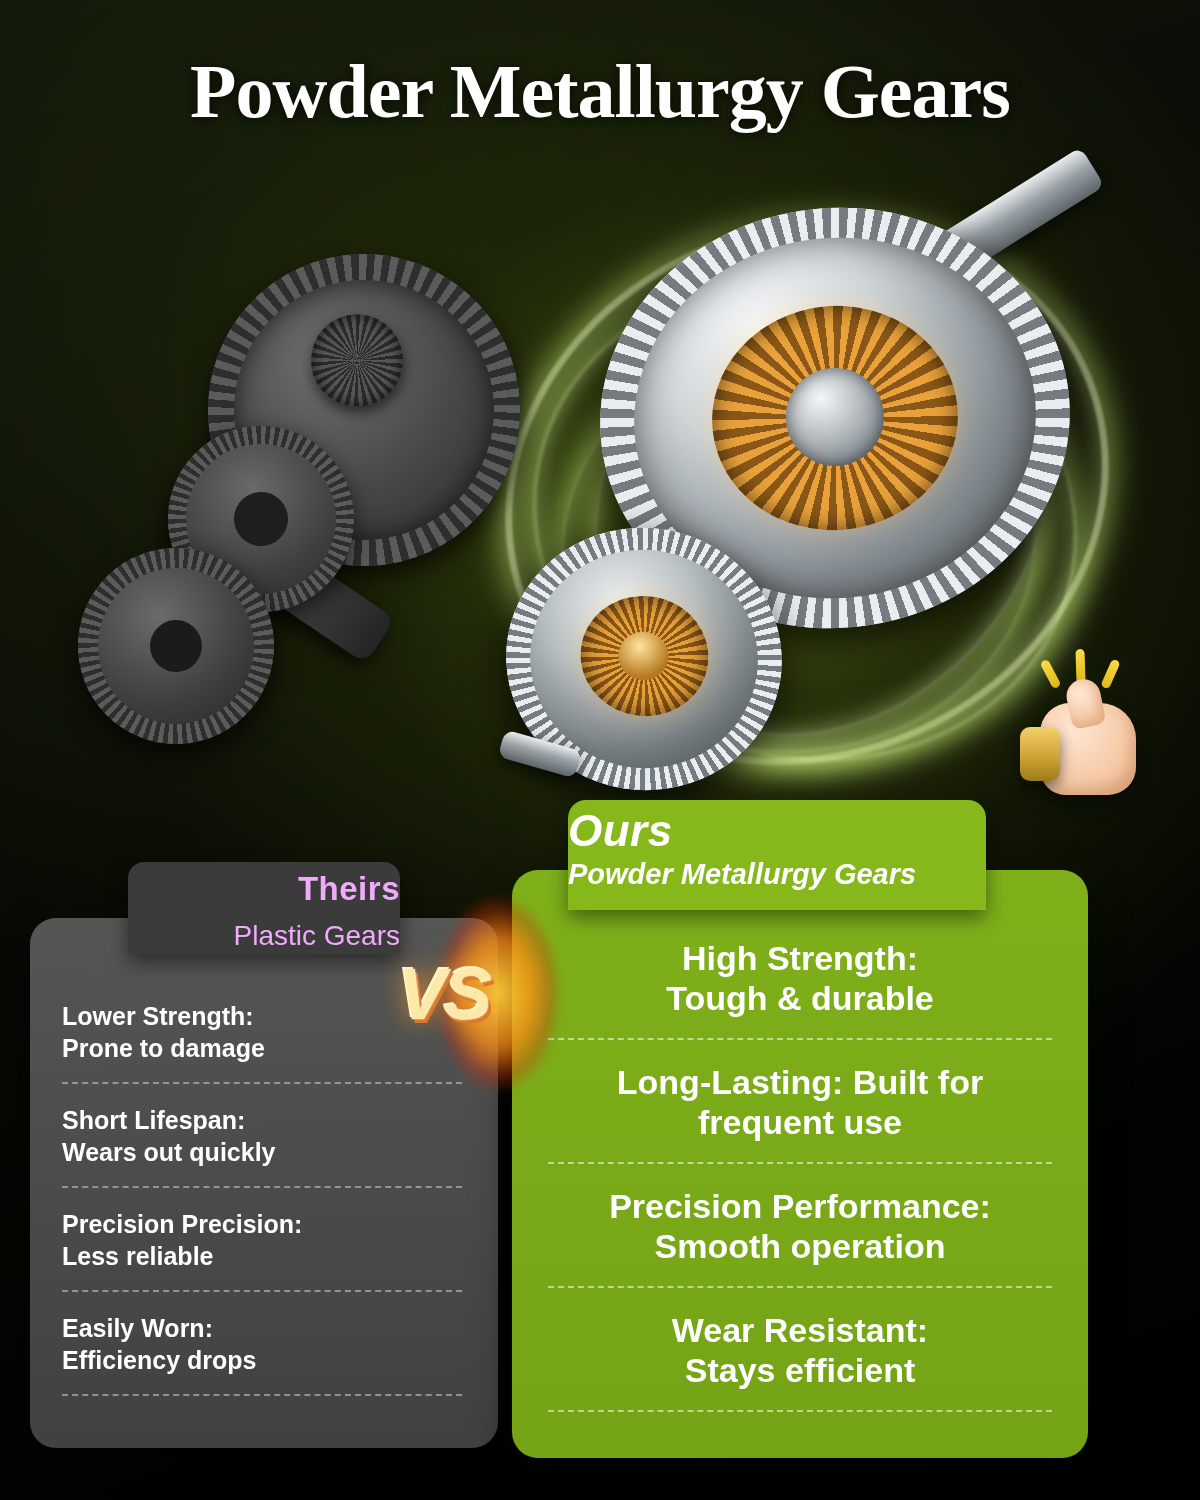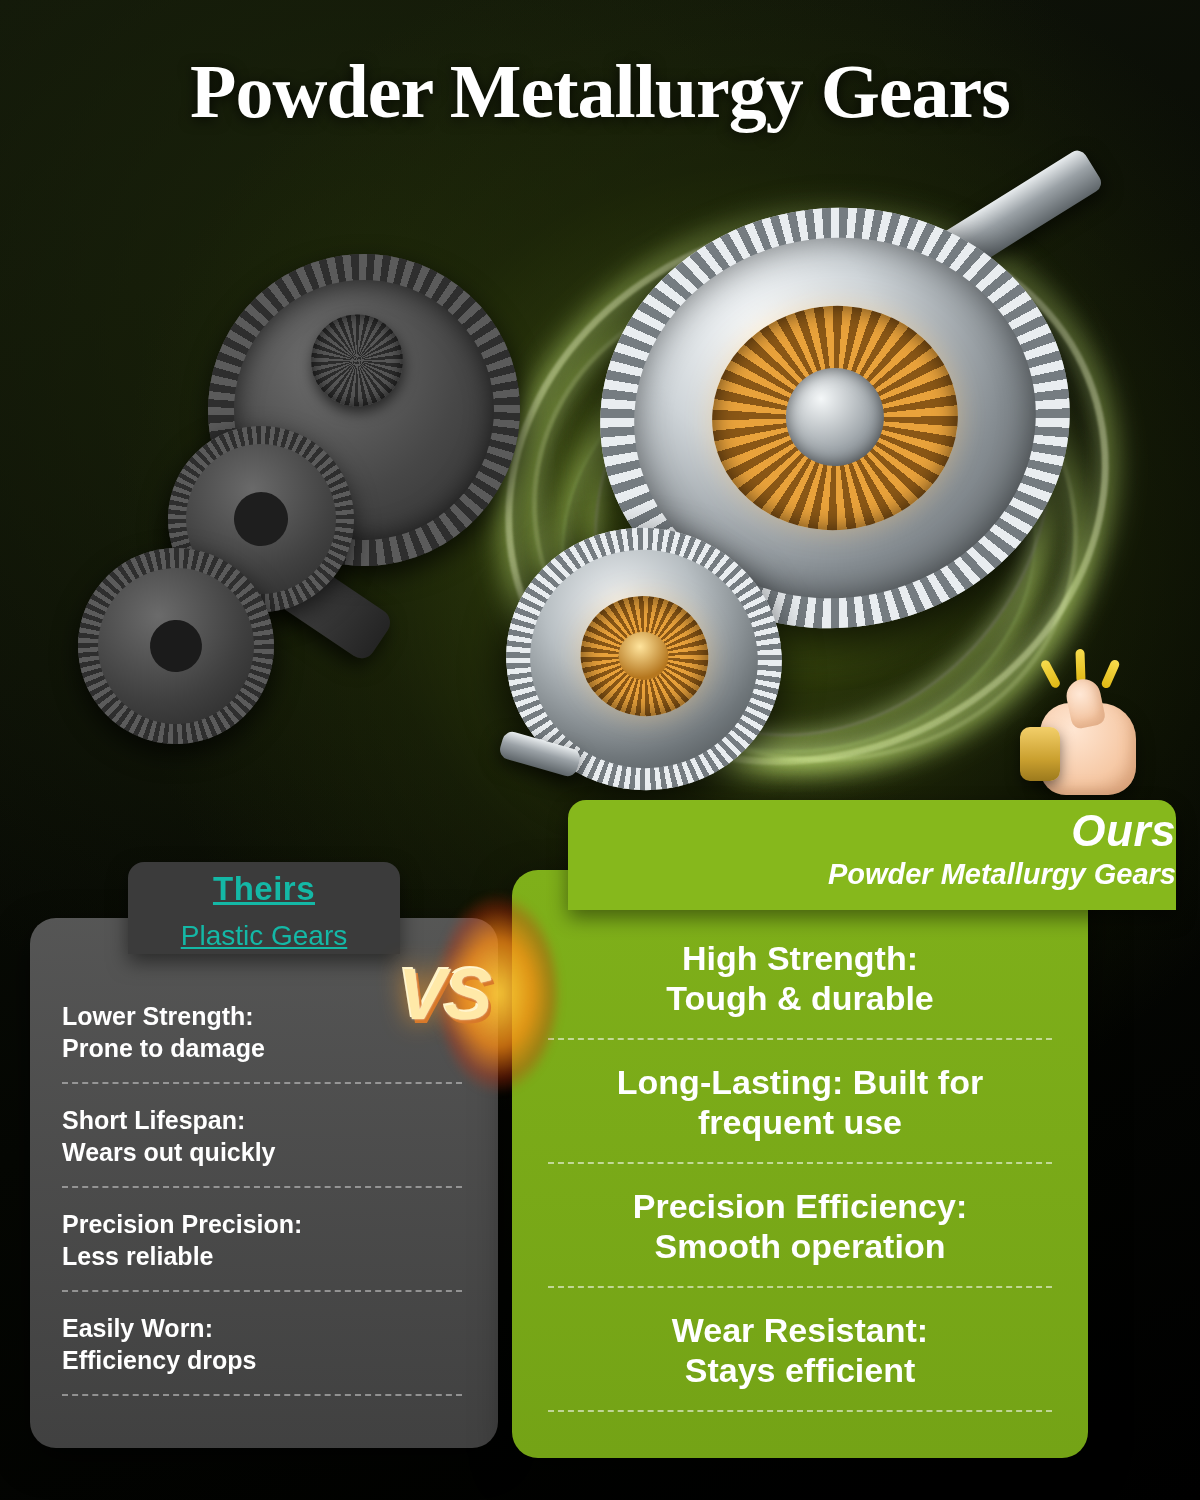--- a/index.html
+++ b/index.html
@@ -192,24 +192,23 @@
     box-shadow: 0 12px 34px rgba(0,0,0,0.55);
   }
   .theirs-header {
     position: absolute;
     left: 128px;
     top: 862px;
     width: 272px;
     height: 92px;
     background: #3b3b3b;
     border-radius: 16px 16px 0 0;
-    text-align: center;
-    color: #14b8a6;
+    text-align: right;
+    color: #f0abfc;
     box-shadow: 0 8px 20px rgba(0,0,0,0.5);
-    text-decoration: underline;
   }
   .theirs-header .h1 {
     font-size: 33px;
     font-weight: bold;
     margin-top: 8px;
     letter-spacing: 0.5px;
   }
   .theirs-header .h2 {
     font-size: 28px;
     font-weight: normal;
@@ -240,28 +239,27 @@
     width: 576px;
     height: 588px;
     background: linear-gradient(180deg, #7fb01a 0%, #74a316 100%);
     border-radius: 26px;
     box-shadow: 0 14px 38px rgba(0,0,0,0.55);
   }
   .ours-header {
     position: absolute;
     left: 568px;
     top: 800px;
-    width: 580px;
+    width: 418px;
     height: 110px;
     background: #86b81c;
     border-radius: 18px 18px 0 0;
-    text-align: right;
+    text-align: left;
     color: #ffffff;
     box-shadow: 0 8px 20px rgba(0,0,0,0.45);
-    padding-left: 28px;
   }
   .ours-header .h1 {
     font-size: 44px;
     font-weight: bold;
     font-style: italic;
     margin-top: 6px;
     letter-spacing: 0.5px;
   }
   .ours-header .h2 {
     font-size: 29px;
@@ -418,21 +416,21 @@
   <div class="ours-card"></div>
   <div class="ours-header">
     <div class="h1">Ours</div>
     <div class="h2">Powder Metallurgy Gears</div>
   </div>
   <div class="ours-list">
     <div class="item" style="white-space:pre-line;">High Strength:
 Tough &amp; durable</div>
     <div class="item" style="white-space:pre-line;">Long-Lasting: Built for
 frequent use</div>
-    <div class="item" style="white-space:pre-line;">Precision Efficiency:
+    <div class="item" style="white-space:pre-line;">Precision Performance:
 Smooth operation</div>
     <div class="item" style="white-space:pre-line;">Wear Resistant:
 Stays efficient</div>
   </div>
 
   <div class="vs">
     <div class="flame"></div>
     <div class="vstext">VS</div>
   </div>
 

